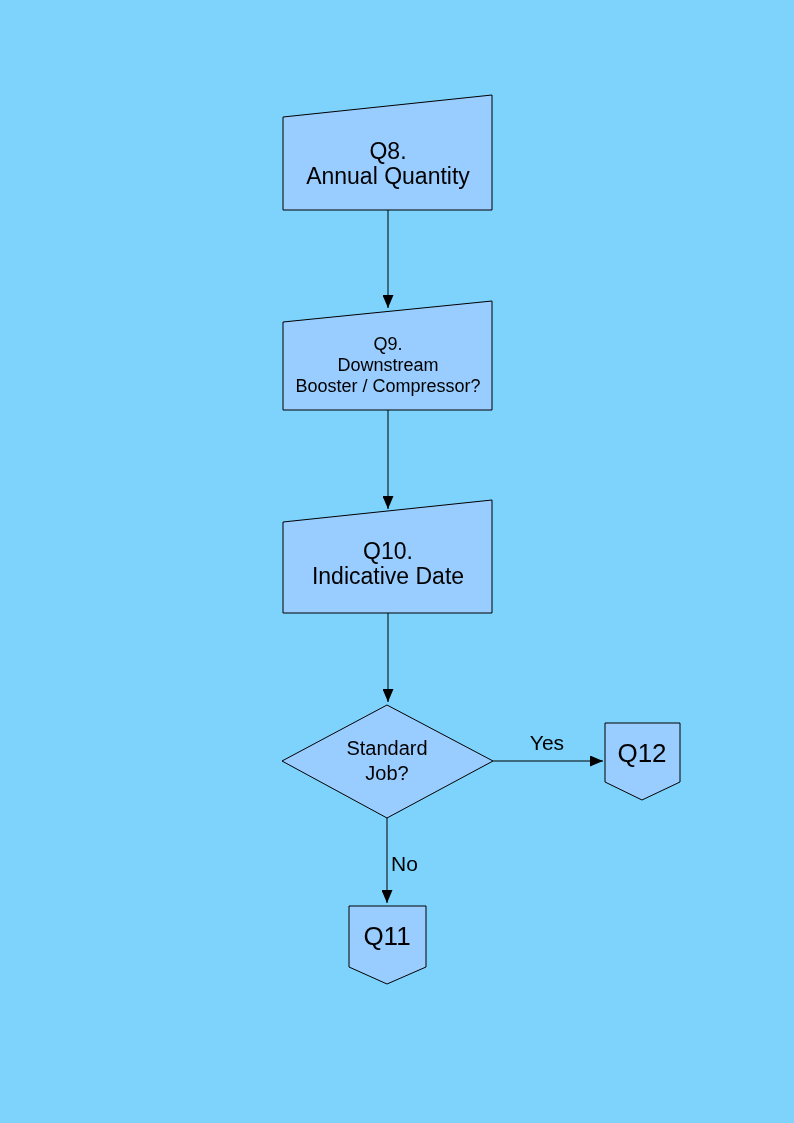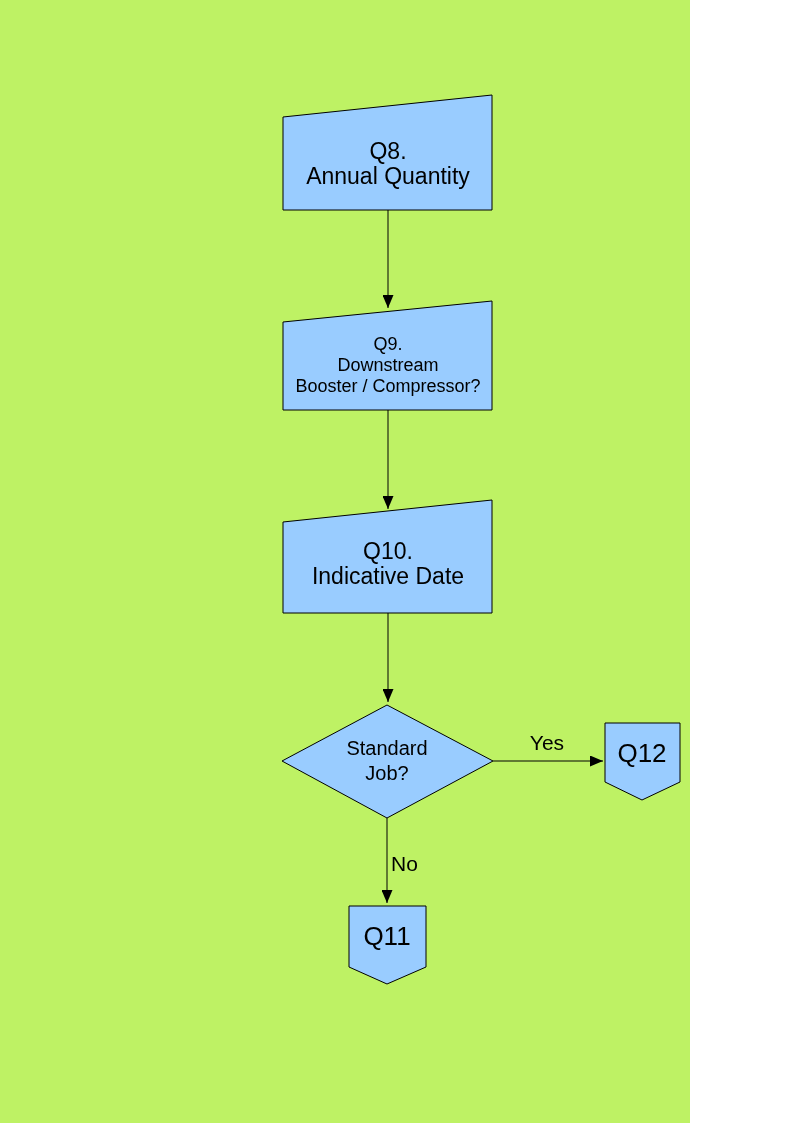--- a/index.html
+++ b/index.html
@@ -5,23 +5,23 @@
   html, body {
     margin: 0;
     padding: 0;
     background: #ffffff;
     width: 794px;
     height: 1123px;
     overflow: hidden;
   }
   .page {
     position: relative;
-    width: 690px;
+    width: 794px;
     height: 1123px;
-    background: #bef264;
+    background: #7dd3fc;
     font-family: "Liberation Sans", sans-serif;
   }
   svg { display: block; }
   .node {
     stroke: #000000;
     stroke-width: 1;
   }
   .connector {
     stroke: #000000;
     stroke-width: 1;

